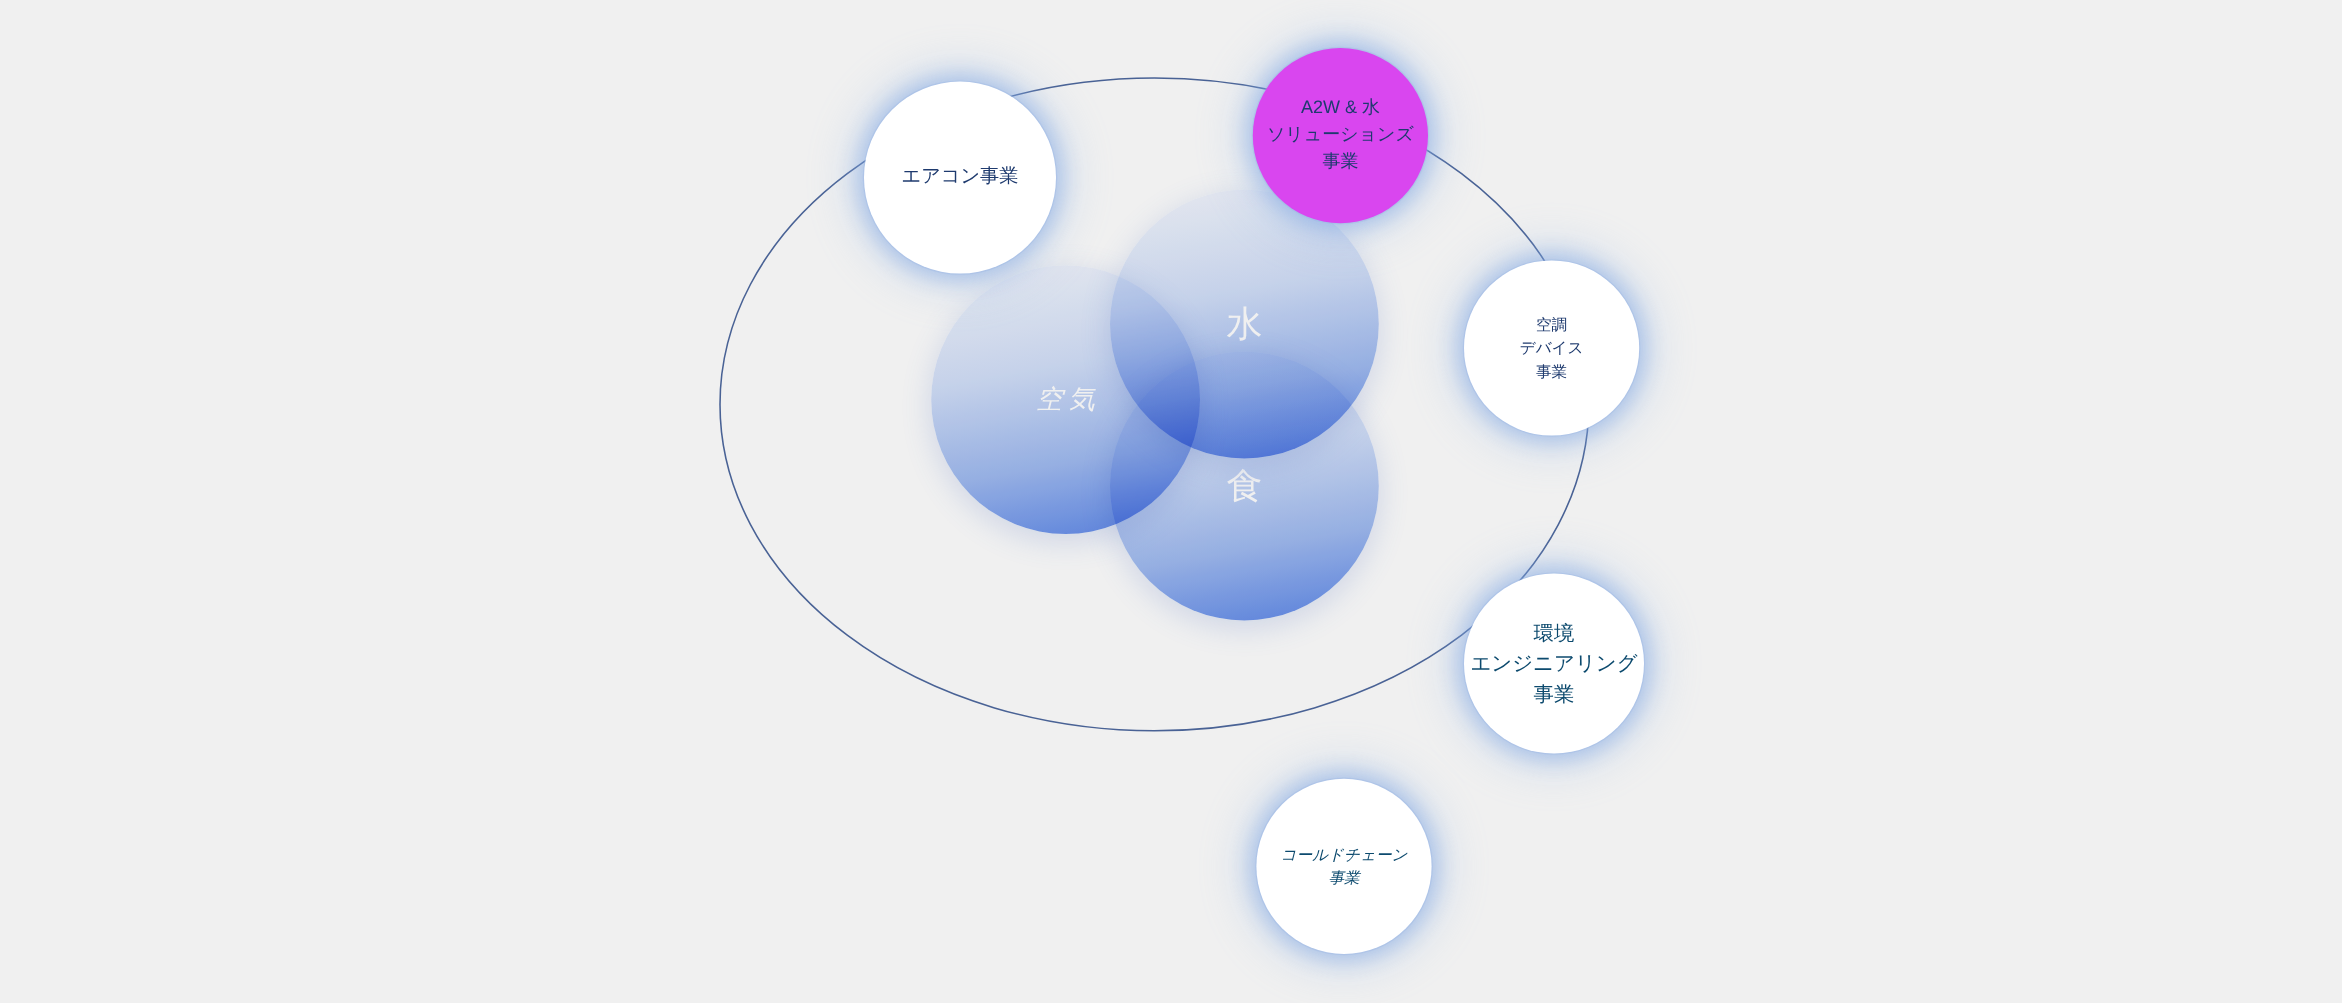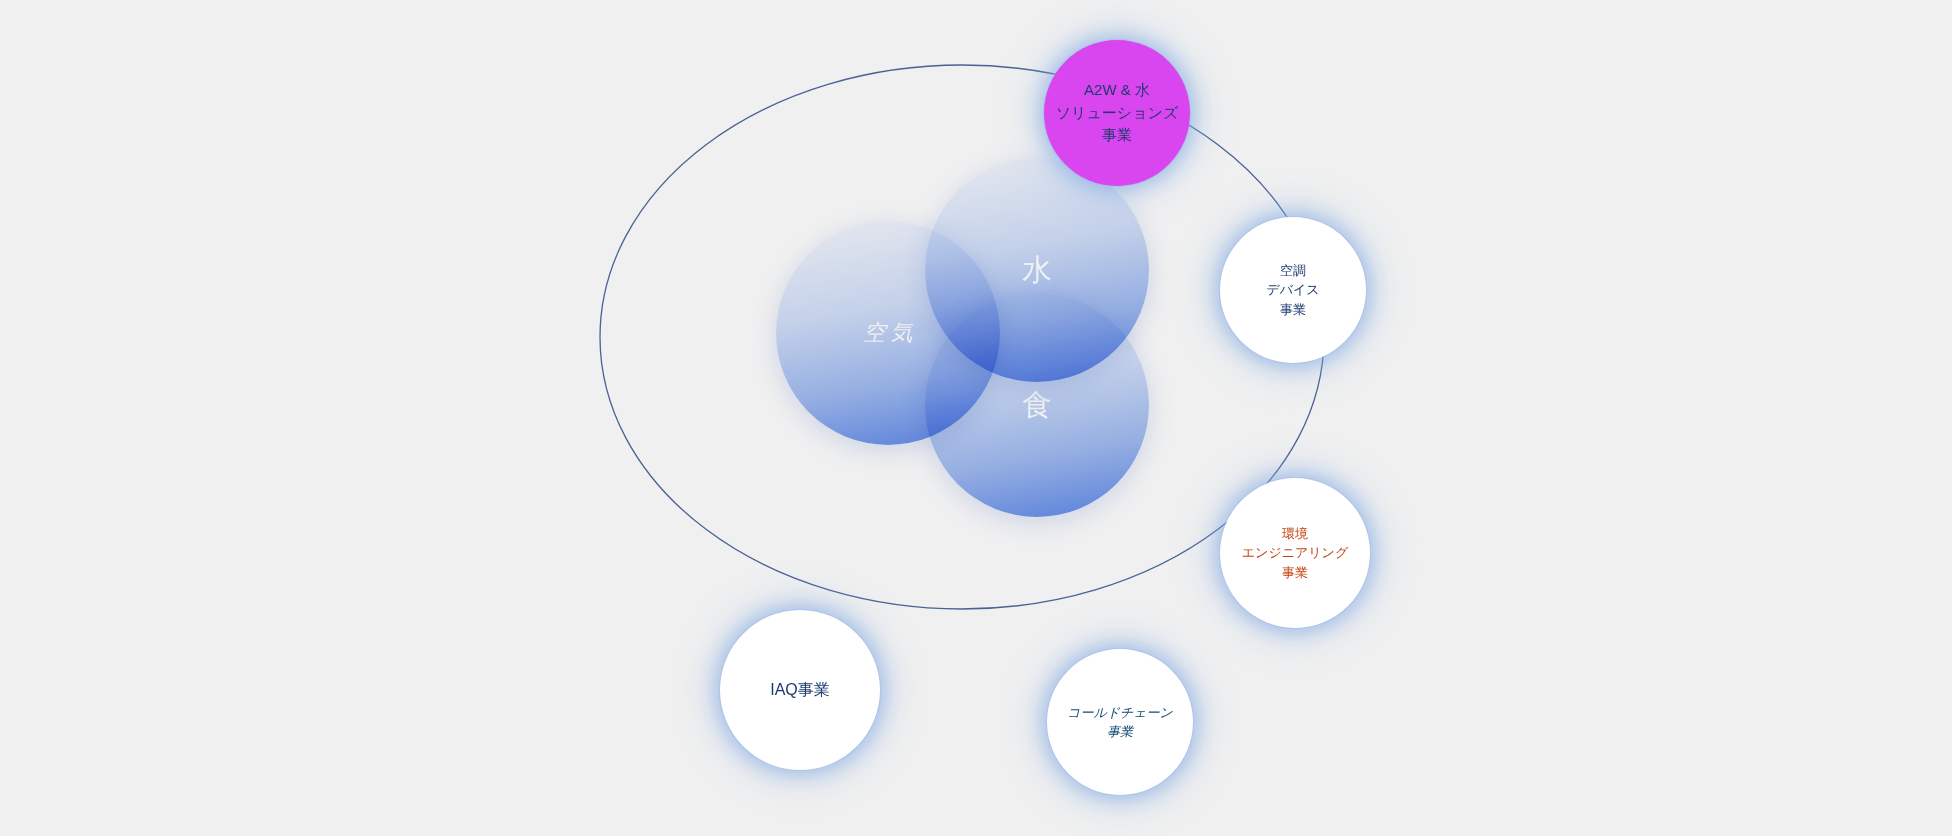--- a/index.html
+++ b/index.html
@@ -86,36 +86,36 @@
       <span>空気</span>
     </div>
     <div class="venn" id="venn-water" style="left: 925px; top: 158px; width: 224px; height: 224px; font-size: 30px; background: linear-gradient(170deg, rgb(238, 243, 253) 0%, rgb(238, 243, 253) 8%, rgb(211, 224, 249) 38%, rgb(159, 186, 241) 70%, rgb(91, 134, 232) 100%); color: rgb(255, 255, 255);">
       <span>水</span>
     </div>
     <div class="venn" id="venn-food" style="left: 925px; top: 293px; width: 224px; height: 224px; font-size: 30px; background: linear-gradient(170deg, rgb(238, 243, 253) 0%, rgb(238, 243, 253) 8%, rgb(211, 224, 249) 38%, rgb(159, 186, 241) 70%, rgb(91, 134, 232) 100%); color: rgb(255, 255, 255);">
       <span>食</span>
     </div>
   </div>
 
+  <div class="node" id="node-0" style="left: 720px; top: 68px; width: 160px; height: 160px; font-size: 16px; background: rgb(255, 255, 255); color: rgb(30, 58, 110);">
+    <span class="label">エアコン事業</span>
+  </div>
   <div class="node" id="node-1" style="left: 1044px; top: 40px; width: 146px; height: 146px; font-size: 15px; background: #d946ef; color: rgb(30, 58, 110);">
     <span class="label">A2W &amp; 水
 ソリューションズ
 事業</span>
   </div>
   <div class="node" id="node-2" style="left: 1220px; top: 217px; width: 146px; height: 146px; font-size: 13px; background: rgb(255, 255, 255); color: rgb(30, 58, 110);">
     <span class="label">空調
 デバイス
 事業</span>
   </div>
-  <div class="node" id="node-3" style="left: 1220px; top: 478px; width: 150px; height: 150px; font-size: 13px; background: rgb(255, 255, 255); color: #c2410c; justify-content: center;">
+  <div class="node" id="node-3" style="left: 1220px; top: 478px; width: 150px; height: 150px; font-size: 17px; background: rgb(255, 255, 255); color: #0c4a6e; justify-content: center;">
     <span class="label">環境
 エンジニアリング
 事業</span>
   </div>
   <div class="node" id="node-4" style="left: 1047px; top: 649px; width: 146px; height: 146px; font-size: 13px; background: rgb(255, 255, 255); color: #0c4a6e; font-style: italic;">
     <span class="label">コールドチェーン
 事業</span>
   </div>
-  <div class="node" id="node-5" style="left: 720px; top: 610px; width: 160px; height: 160px; font-size: 16px; background: rgb(255, 255, 255); color: rgb(30, 58, 110);">
-    <span class="label">IAQ事業</span>
-  </div>
 
 </div>
 
 </body></html>

